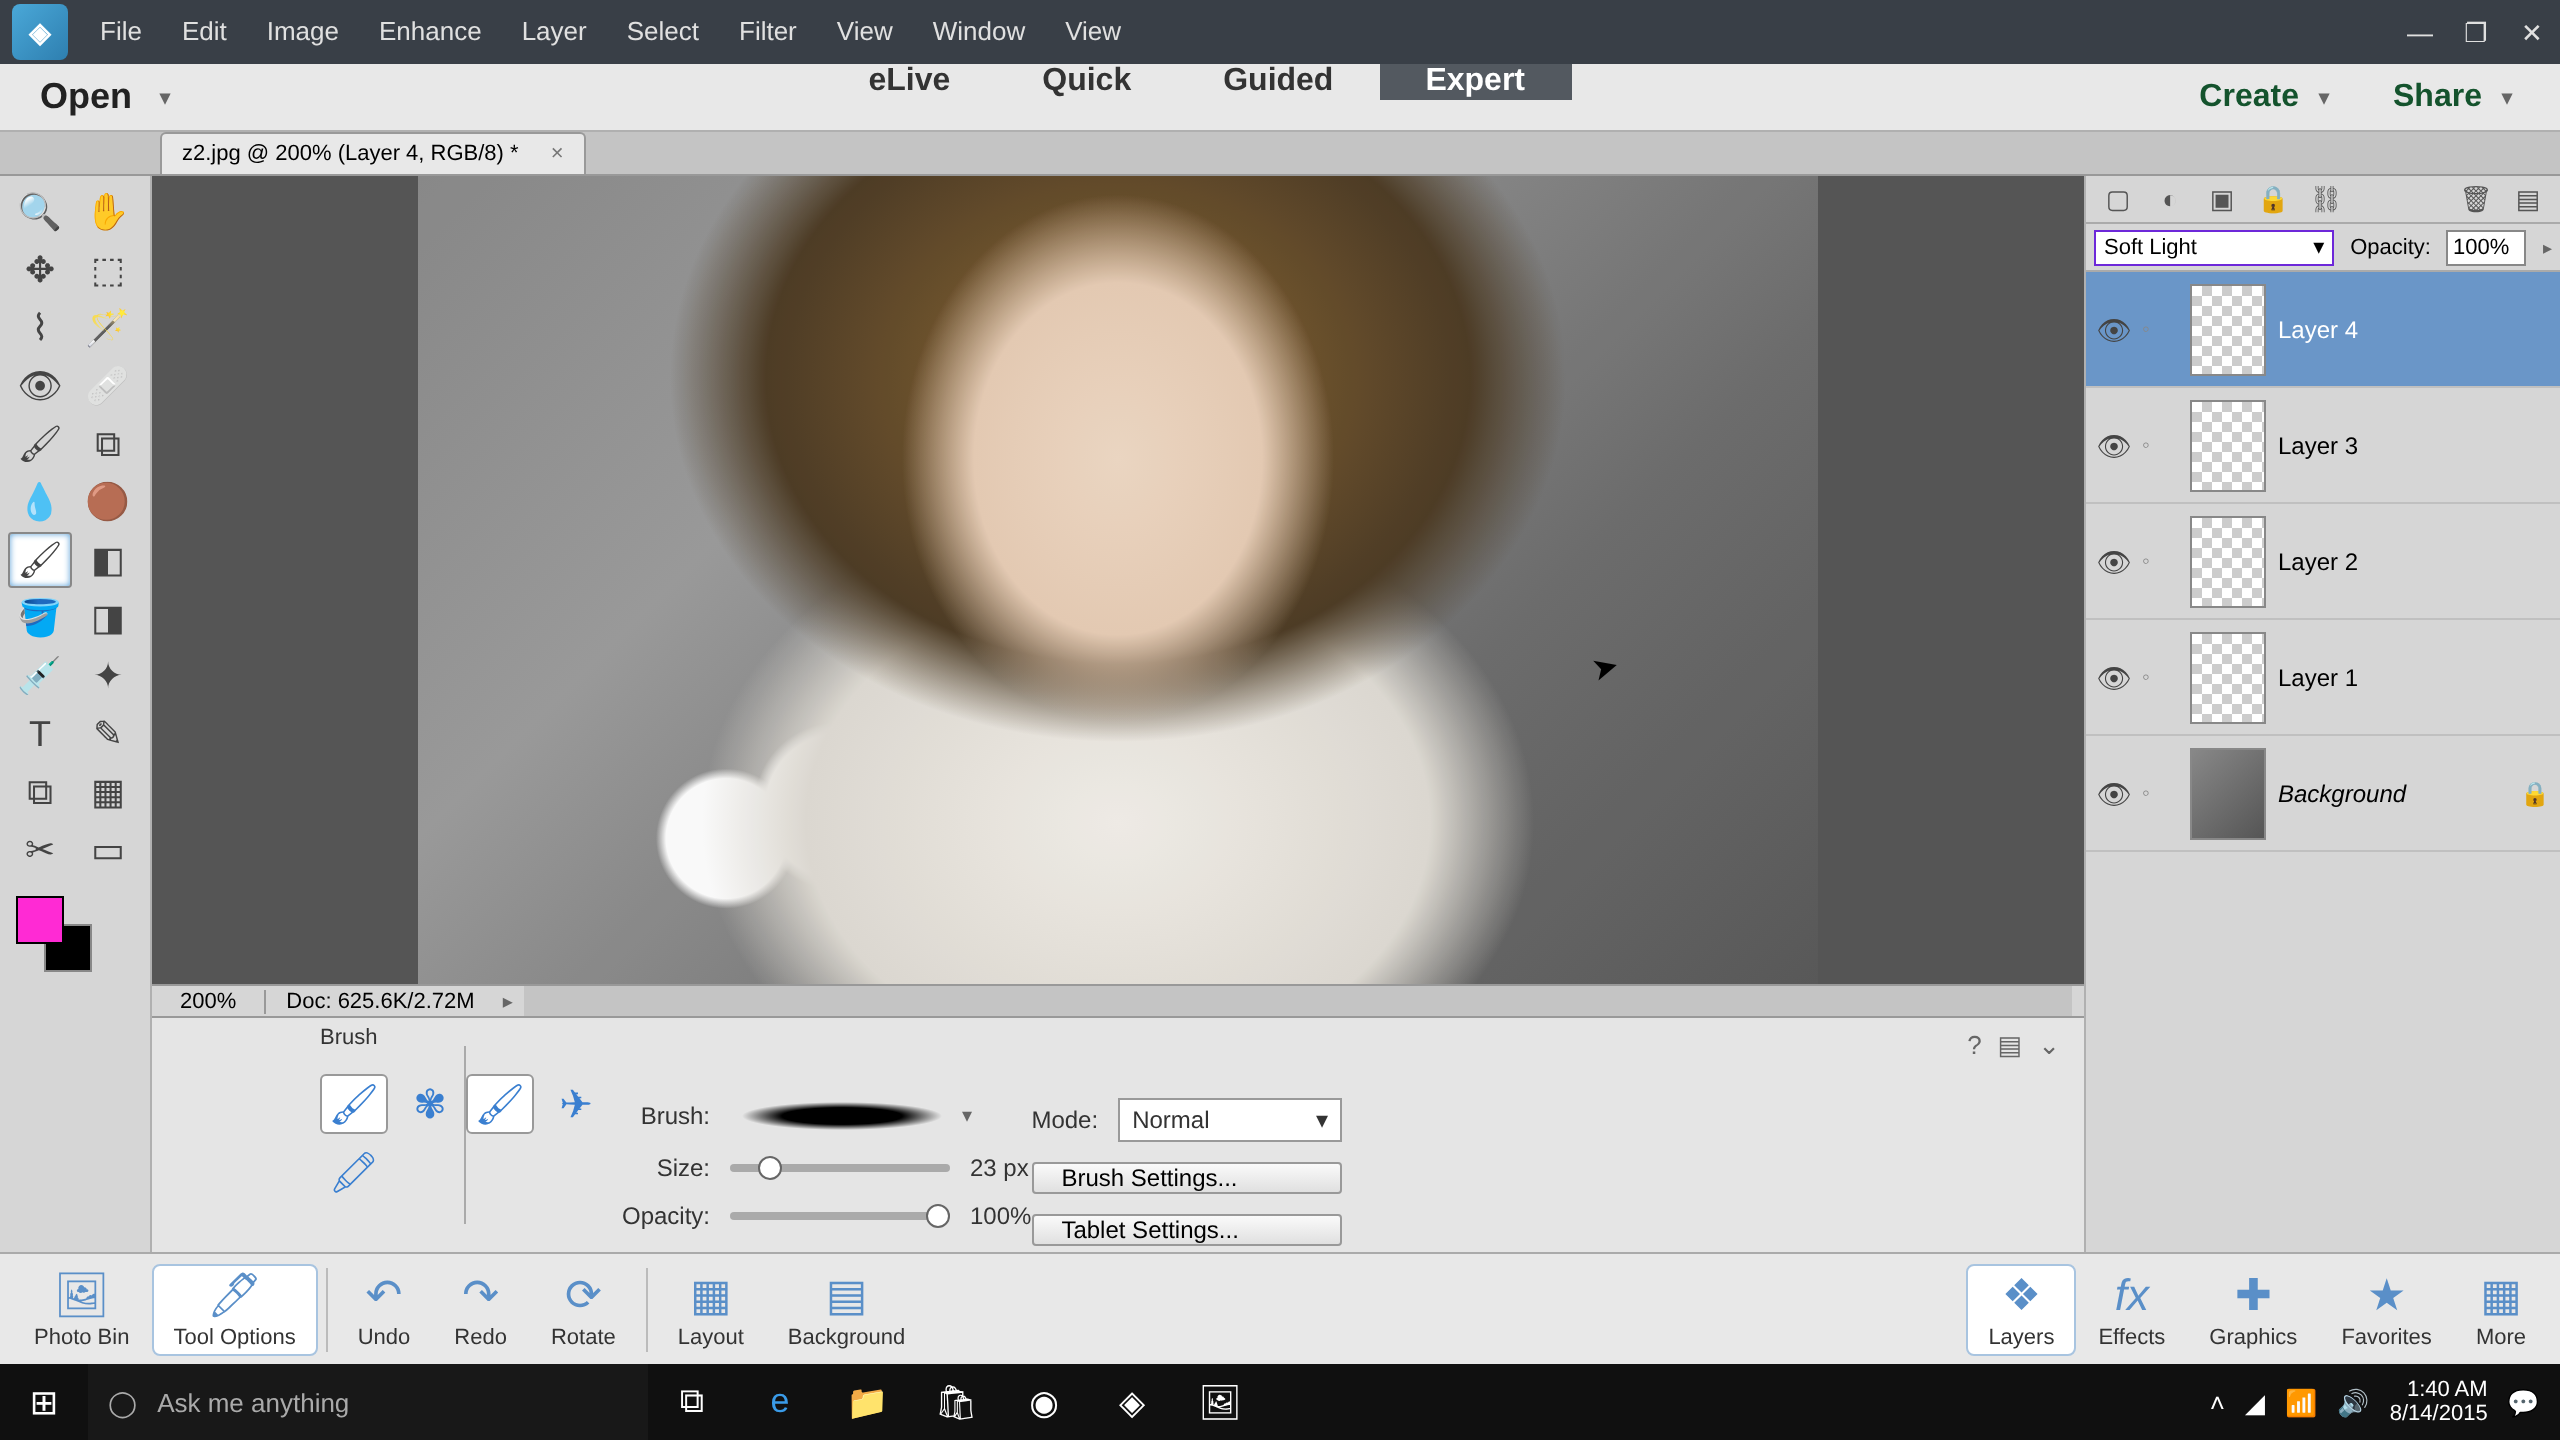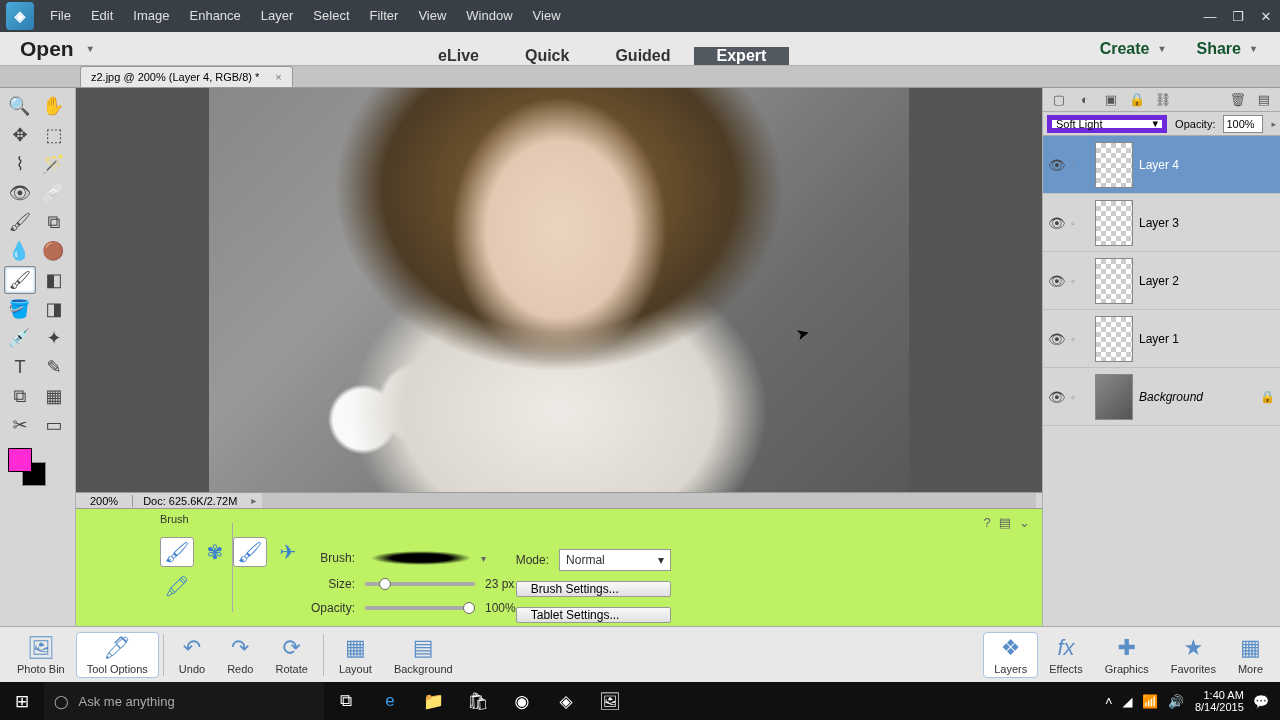--- a/index.html
+++ b/index.html
@@ -7,23 +7,23 @@
 
 
 .titlebar { height:32px; background:#393f47; display:flex; align-items:center; color:#e0e0e0; font-size:13px; }
 .app-icon { width:28px; height:28px; margin:0 6px; background:linear-gradient(135deg,#4aa8d8,#2e7fb0); border-radius:4px; display:flex; align-items:center; justify-content:center; color:white; font-weight:bold; font-size:14px; }
 .menu-item { padding:0 10px; cursor:pointer; height:32px; line-height:32px; }
 .win-controls { margin-left:auto; display:flex; }
 .win-btn { width:28px; height:24px; display:flex; align-items:center; justify-content:center; cursor:pointer; color:#e0e0e0; font-size:13px; }
 
 
 .modebar { height:34px; background:#e8e8e8; border-bottom:1px solid #b0b0b0; display:flex; align-items:stretch; }
-.open-btn { padding:0 26px 0 20px; font-size:21px; font-weight:bold; color:#222; display:flex; align-items:center; cursor:pointer; }
+.open-btn { padding:0 26px 0 20px; font-size:18px; font-weight:bold; color:#222; display:flex; align-items:center; cursor:pointer; }
 .open-btn::after { content:"▾"; font-size:10px; margin-left:14px; color:#666; }
-.mode-tabs { margin-left:auto; margin-right:auto; display:flex; align-items:flex-end; }
+.mode-tabs { margin-left:auto; margin-right:auto; display:flex; align-items:flex-start; }
 .mode-tab { padding:0 22px; font-size:16px; font-weight:bold; color:#333; display:flex; align-items:center; cursor:pointer; border-left:1px solid transparent; border-right:1px solid transparent; }
 .mode-tab.active { background:#535960; color:#fff; }
 .right-actions { display:flex; align-items:center; gap:4px; padding-right:10px; }
 .action-btn { padding:0 14px; font-size:16px; font-weight:bold; color:#14532d; display:flex; align-items:center; cursor:pointer; }
 .action-btn::after { content:"▾"; font-size:10px; margin-left:10px; color:#666; }
 
 
 .tabstrip { height:22px; background:#c4c4c4; display:flex; align-items:stretch; padding-left:80px; border-bottom:1px solid #999; }
 .doctab { background:#e8e8e8; padding:0 10px; font-size:11px; display:flex; align-items:center; gap:16px; border:1px solid #999; border-bottom:none; border-radius:3px 3px 0 0; }
 .doctab-close { color:#777; cursor:pointer; }
@@ -55,21 +55,21 @@
   position:relative;
   filter:contrast(0.95);
 }
 .cursor { position:absolute; left:720px; top:236px; font-size:16px; color:#000; transform:rotate(-15deg); }
 .scrollbar-h { height:16px; background:#d6d6d6; border-top:1px solid #999; display:flex; align-items:center; font-size:11px; }
 .zoomtxt { padding:0 14px; }
 .docinfo { padding:0 10px; border-left:1px solid #999; }
 .scroll-track { flex:1; margin:0 6px; background:#c4c4c4; height:16px; position:relative; }
 
 
-.tooloptions { height:118px; background:#bef264; border-top:1px solid #999; display:flex; padding:4px 10px; position:relative; }
+.tooloptions { height:118px; background:#e5e5e5; border-top:1px solid #999; display:flex; padding:4px 10px; position:relative; }
 .to-title { position:absolute; left:84px; top:4px; font-size:11px; color:#333; }
 .to-iconset { display:flex; flex-direction:column; gap:4px; align-items:flex-start; padding-top:24px; padding-left:74px; }
 .to-iconrow { display:flex; gap:4px; }
 .to-toolbtn { width:34px; height:30px; border:1px solid transparent; border-radius:3px; display:flex; align-items:center; justify-content:center; background:transparent; cursor:pointer; font-size:20px; color:#3a7fd0; }
 .to-toolbtn.sel { background:#fff; border-color:#999; }
 .to-divider { width:1px; background:#aaa; align-self:stretch; margin:10px 0; }
 .to-controls { display:flex; flex-direction:column; gap:10px; padding-top:36px; }
 .to-row { display:flex; align-items:center; gap:10px; font-size:12px; color:#333; }
 .to-row .lbl { width:50px; text-align:right; }
 .brush-preview { width:112px; height:18px; background:radial-gradient(ellipse 50px 7px at center,#000 0%,#000 60%,transparent 100%); cursor:pointer; }
@@ -80,21 +80,21 @@
 .dropdown { height:22px; width:112px; background:#fff; border:1px solid #999; font-size:12px; padding:0 6px; display:flex; align-items:center; justify-content:space-between; cursor:pointer; }
 .btn { height:24px; background:linear-gradient(#fafafa,#e0e0e0); border:1px solid #999; border-radius:2px; font-size:12px; padding:0 14px; cursor:pointer; display:flex; align-items:center; }
 .to-help { position:absolute; right:12px; top:6px; display:flex; gap:8px; align-items:center; color:#666; font-size:13px; }
 
 
 .rightpanel { width:238px; background:#d6d6d6; border-left:1px solid #b0b0b0; display:flex; flex-direction:column; }
 .panel-iconbar { height:24px; border-bottom:1px solid #aaa; display:flex; align-items:center; gap:6px; padding:0 6px; }
 .pib { width:20px; height:18px; display:flex; align-items:center; justify-content:center; cursor:pointer; font-size:13px; color:#555; }
 .pib.spacer { margin-left:auto; }
 .panel-controlbar { height:24px; border-bottom:1px solid #aaa; display:flex; align-items:center; gap:8px; padding:0 4px; font-size:11px; }
-.mini-dd { flex:1; height:18px; background:#fff; border:5px solid #6d28d9; font-size:11px; padding:0 4px; display:flex; align-items:center; justify-content:space-between; cursor:pointer; }
+.mini-dd { flex:1; height:18px; background:#fff; border:1px solid #6d28d9; font-size:11px; padding:0 4px; display:flex; align-items:center; justify-content:space-between; cursor:pointer; }
 .opacity-box { width:40px; height:18px; background:#fff; border:1px solid #888; font-size:11px; padding:0 2px; display:flex; align-items:center; }
 .layers { flex:1; overflow:auto; }
 .layer { height:58px; display:flex; align-items:center; border-bottom:1px solid #c0c0c0; font-size:12px; cursor:pointer; }
 .layer.selected { background:#6a96c8; color:#fff; }
 .layer-eye { width:28px; text-align:center; font-size:14px; color:#444; }
 .layer-link { width:18px; font-size:11px; color:#888; }
 .layer-thumb { width:38px; height:46px; border:1px solid #888; background:#fff; margin:0 6px; position:relative; }
 .checker { background-image:linear-gradient(45deg,#ccc 25%,transparent 25%,transparent 75%,#ccc 75%),linear-gradient(45deg,#ccc 25%,transparent 25%,transparent 75%,#ccc 75%); background-size:10px 10px; background-position:0 0,5px 5px; }
 .layer-name { flex:1; }
 .layer.bg .layer-name { font-style:italic; }

